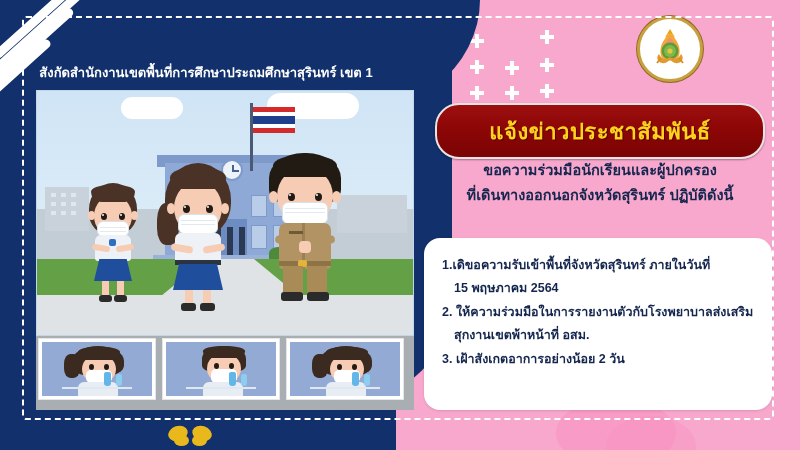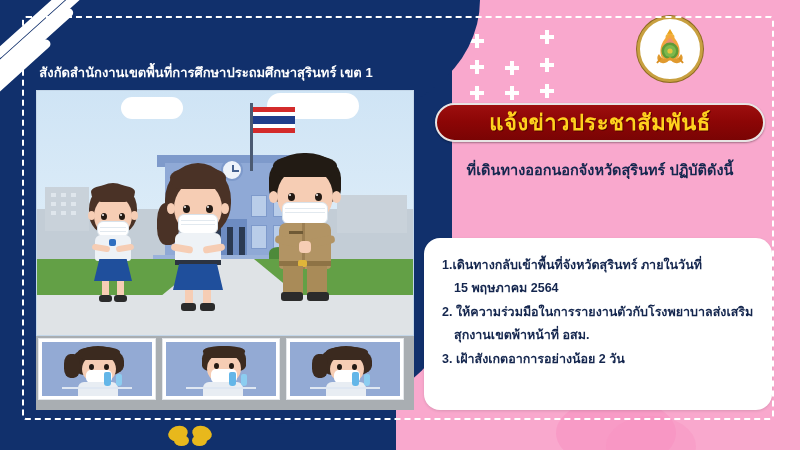--- a/index.html
+++ b/index.html
@@ -151,21 +151,21 @@
     border:1px solid #e4e7ea;box-sizing:border-box;padding:3px;
   }
   .thumb-inner{
     position:relative;width:100%;height:100%;background:#93aad4;overflow:hidden;
   }
   .sink-line{position:absolute;left:18%;bottom:7px;width:64%;height:2px;background:#dfe7f2;}
   .bottle{position:absolute;background:#63b6e8;border-radius:2px 2px 3px 3px;}
 
   
   .red-banner{
-    position:absolute;left:435px;top:103px;width:330px;height:39px;
+    position:absolute;left:435px;top:103px;width:330px;height:56px;
     background:linear-gradient(#9d0f0f 0%,#8d0606 45%,#7a0404 100%);
     border:2px solid #e8e4e4;border-radius:24px;box-sizing:border-box;
     box-shadow:0 1px 2px rgba(0,0,0,.35);
     display:flex;align-items:center;justify-content:center;
   }
   .red-banner span{
     color:#ffd21e;font-size:22px;font-weight:bold;letter-spacing:.5px;
     text-shadow:1px 1px 0 #5b0000;
   }
 
@@ -405,27 +405,28 @@
         <div class="sink-line"></div>
       </div>
     </div>
   </div>
 
   <div class="red-banner">
     <span>แจ้งข่าวประชาสัมพันธ์</span>
   </div>
 
   <div class="sub-head">
+    <div>ขอความร่วมมือนักเรียนและผู้ปกครอง</div>
     <div>ที่เดินทางออกนอกจังหวัดสุรินทร์ ปฏิบัติดังนี้</div>
   </div>
 
   <div class="list-box">
     <ol>
       <li>
-        <span>1.</span><span>เดินทางกลับเข้าพื้นที่จังหวัดสุรินทร์ ภายในวันที่</span>
+        <span>1.</span><span>เดิขอความรับเข้าพื้นที่จังหวัดสุรินทร์ ภายในวันที่</span>
         <div style="padding-left:12px;">15 พฤษภาคม 2564</div>
       </li>
       <li>
         <span>2.</span>&nbsp;<span>ให้ความร่วมมือในการรายงานตัวกับโรงพยาบาลส่งเสริม</span>
         <div style="padding-left:12px;">สุกงานเขตพ้าหน้าที่ อสม.</div>
       </li>
       <li>
         <span>3.</span>&nbsp;<span>เฝ้าสังเกตอาการอย่างน้อย 2 วัน</span>
       </li>
     </ol>

